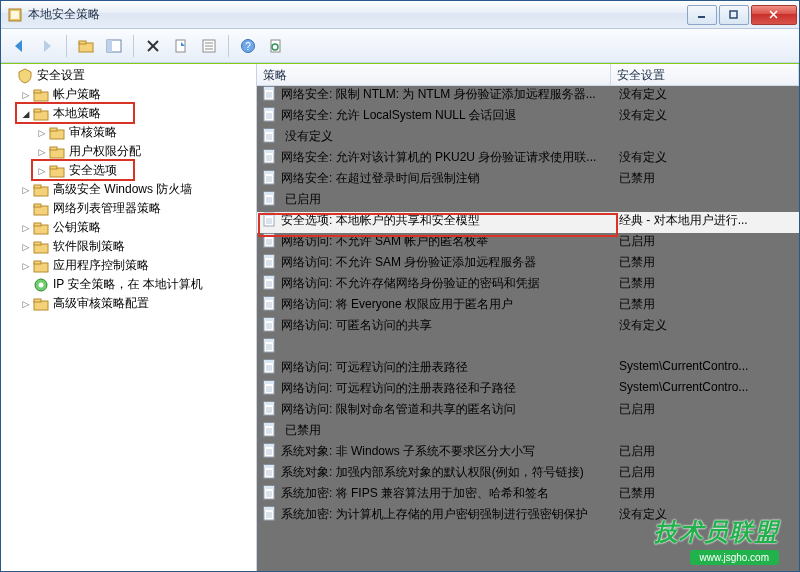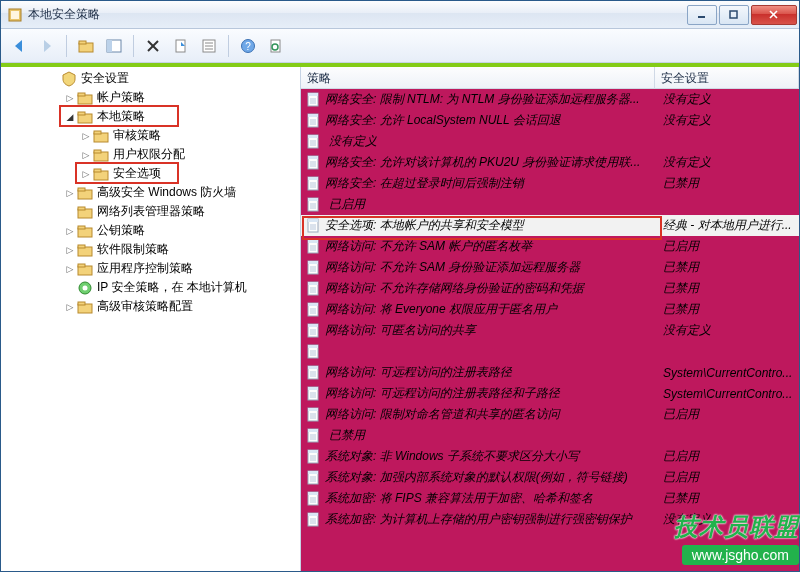--- a/index.html
+++ b/index.html
@@ -56,22 +56,21 @@
   .tb-btn {
     width: 24px; height: 24px;
     display: flex; align-items: center; justify-content: center;
     border-radius: 2px;
   }
   .tb-sep { width: 1px; height: 22px; background: #c0cde0; margin: 0 3px; }
 
   .content {
     flex: 1;
     display: flex;
-    border-top: 4px solid #84cc16;
-    padding-left: 44px;
+    border-top: 1px solid #84cc16;
   }
   .tree-pane {
     width: 256px;
     min-width: 256px;
     border-right: 1px solid #c6d3e4;
     overflow: auto;
     background: #fff;
     padding-top: 2px;
     position: relative;
   }
@@ -92,43 +91,42 @@
   .red-box {
     position: absolute;
     border: 2px solid #d93226;
     pointer-events: none;
   }
 
   .list-pane {
     flex: 1;
     display: flex; flex-direction: column;
     overflow: hidden;
-    background: #be185d;
+    background: #737373;
     position: relative;
   }
   .list-header {
     height: 22px;
     display: flex;
     background: linear-gradient(to bottom,#fdfdfe,#eef2f8);
     border-bottom: 1px solid #d0d9e6;
   }
   .list-header .col {
     padding: 3px 6px;
     border-right: 1px solid #d0d9e6;
     color: #1b2b44;
   }
   .col-policy { width: 354px; }
   .col-setting { flex: 1; }
 
   .list-body { flex: 1; overflow-y: scroll; overflow-x: hidden; }
   .row {
-    display: flex; align-items: center;
+    display: flex; 
     height: 21px;
     padding-left: 4px;
-    font-style: italic;
   }
   .row .icon { width:16px;height:16px;margin-right:4px;display:flex;align-items:center;justify-content:center;}
   .row .c-policy { width: 334px; overflow: hidden; text-overflow: ellipsis; white-space: nowrap; }
   .row .c-setting { flex: 1; overflow: hidden; text-overflow: ellipsis; white-space: nowrap; padding-left: 4px;}
   .row.selected { background: #f2f2f2; }
 
   .red-box-list {
     position: absolute;
     border: 2px solid #d93226;
     pointer-events: none;
@@ -136,26 +134,26 @@
     z-index: 5;
   }
 
   
   .list-body::-webkit-scrollbar { width: 16px; }
   .list-body::-webkit-scrollbar-track { background: #f0f3f8; border-left:1px solid #d6dee9;}
   .list-body::-webkit-scrollbar-thumb { background: #c6d2e2; border:1px solid #aab9cf; border-radius:2px;}
 
   .watermark {
     position: absolute;
-    right: 0; bottom: 6px;
+    right: 20px; bottom: 6px;
     pointer-events: none;
     text-align: right;
   }
   .wm-l1 { font-size: 24px; font-weight: bold; color:#22b24c; font-style:italic; letter-spacing:1px; text-shadow:0 0 2px #fff,0 0 2px #fff;}
-  .wm-l2 { background:#22b24c; color:#fff; font-size:14px; padding:2px 10px; border-radius:3px; display:inline-block; margin-top:2px;}
+  .wm-l2 { background:#22b24c; color:#fff; font-size:10px; padding:2px 10px; border-radius:3px; display:inline-block; margin-top:2px;}
 </style>
 </head>
 <body>
 
 <div class="window">
 
   <div class="titlebar">
     <span class="app-icon">
       <svg width="16" height="16">
           <rect x="2" y="2" width="12" height="12" fill="#e8c46a" stroke="#a77f2a"></rect>

